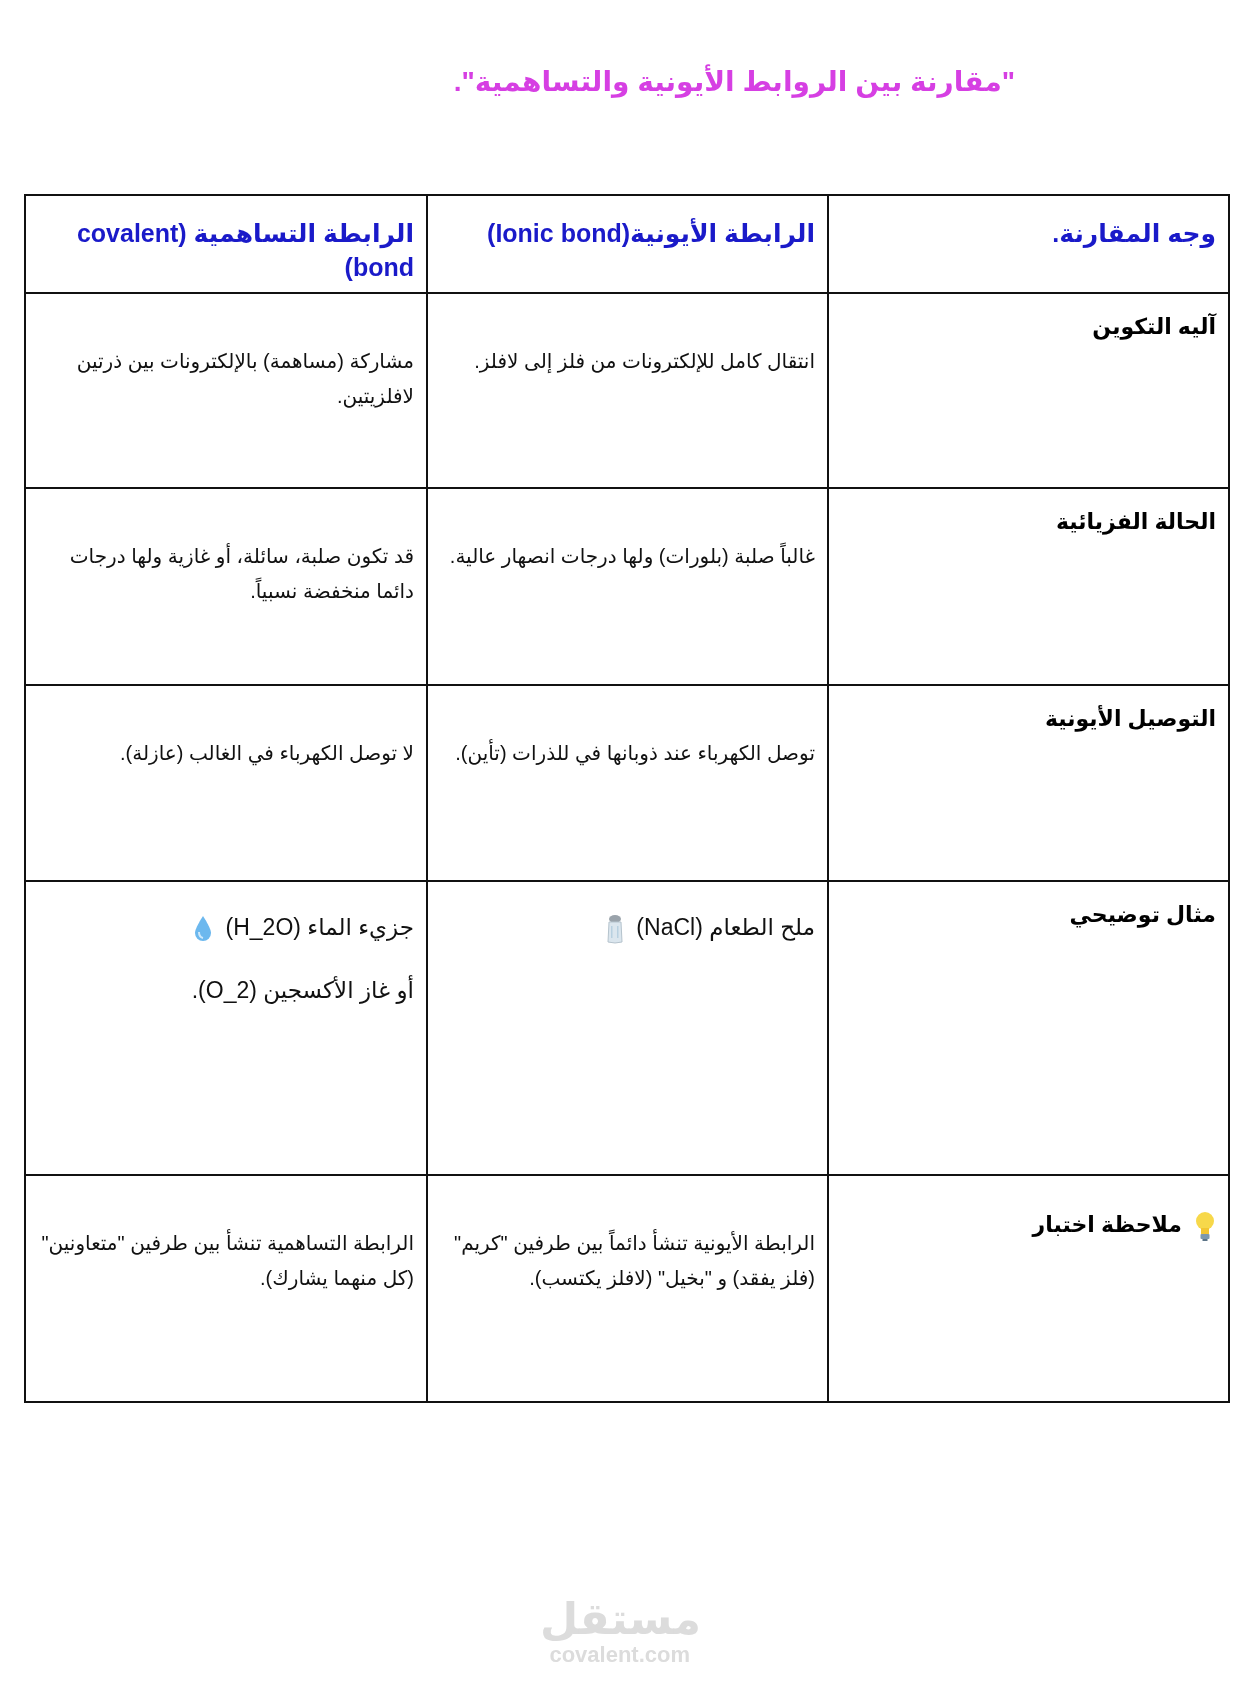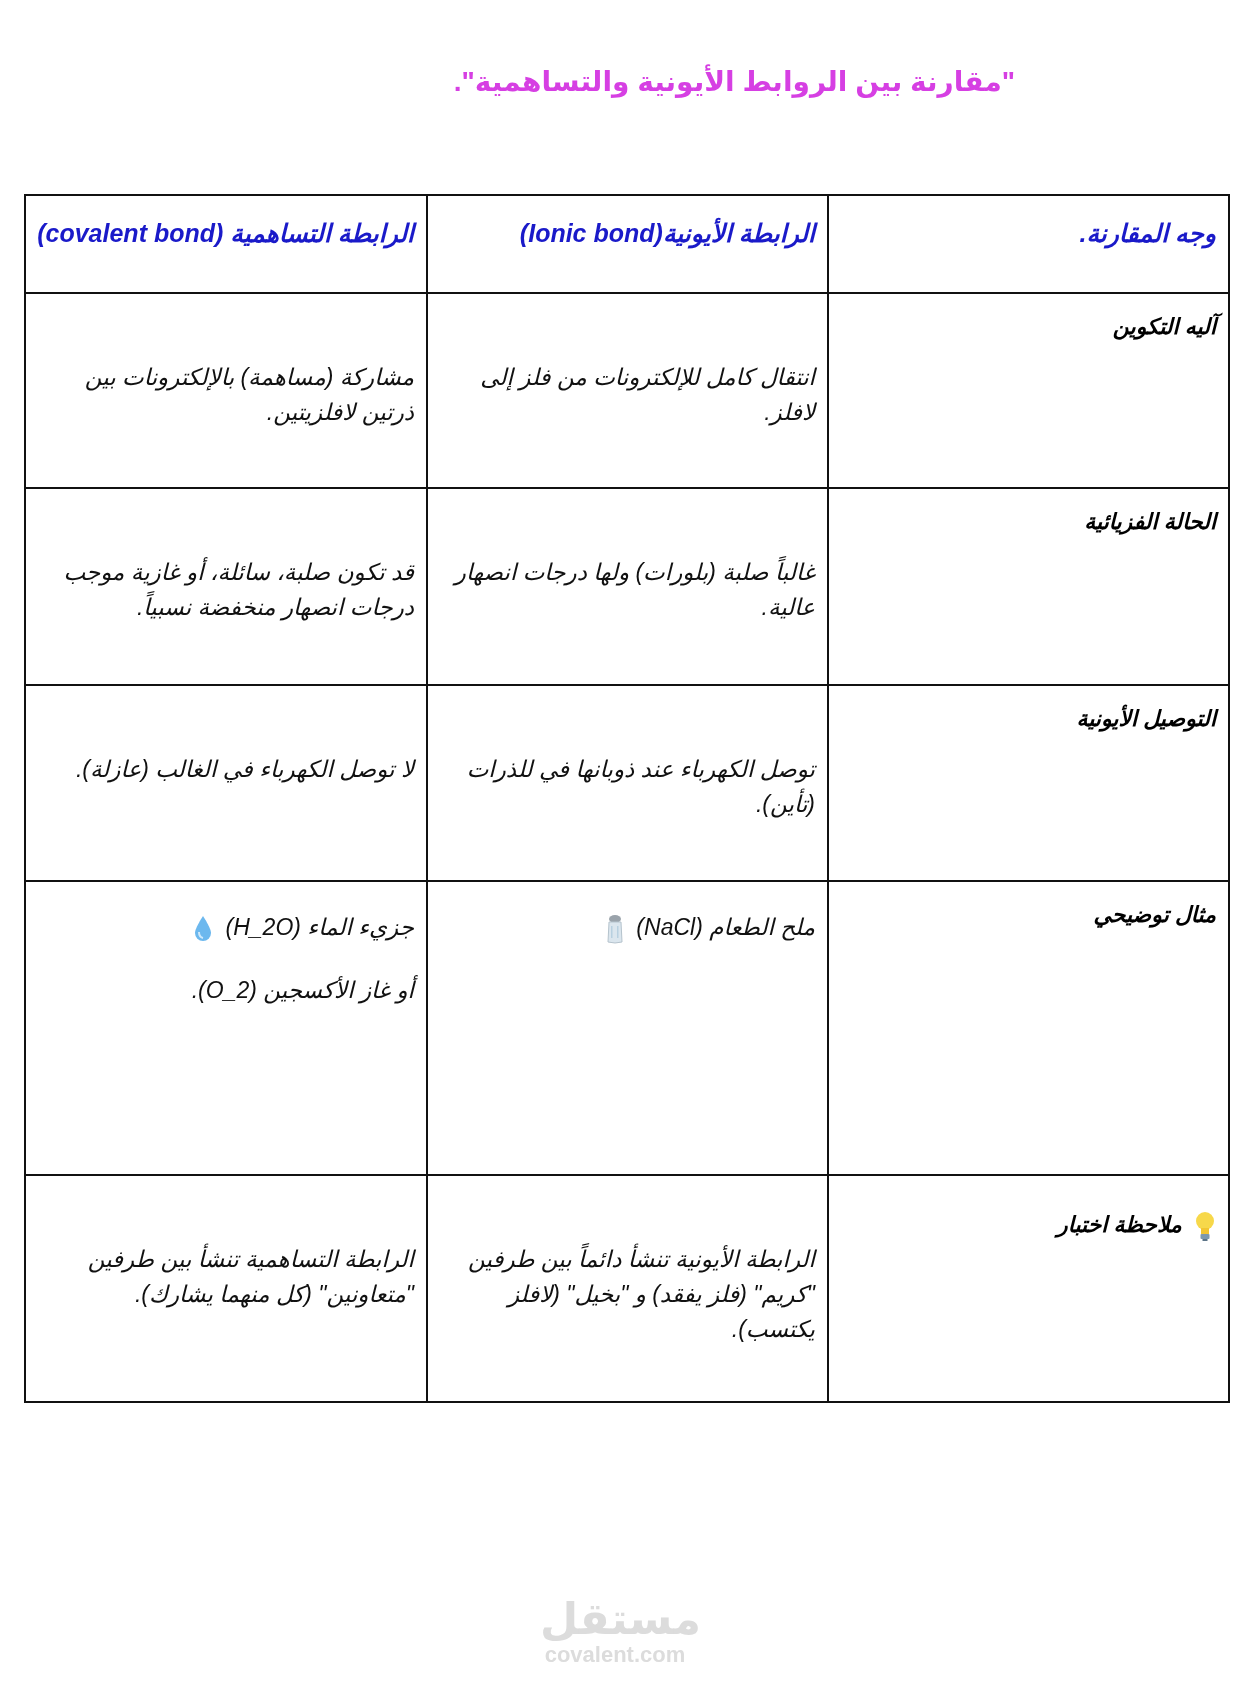--- a/index.html
+++ b/index.html
@@ -1,36 +1,36 @@
 <!DOCTYPE html>
 <html><head>
 <meta charset="utf-8">
 <style>
   html,body{margin:0;padding:0;background:#ffffff;}
   body{width:1242px;height:1698px;position:relative;overflow:hidden;font-family:"Liberation Sans","DejaVu Sans",sans-serif;}
   .title{position:absolute;left:0;top:62px;width:1015px;text-align:right;direction:rtl;color:#d63fe3;font-weight:bold;font-size:28px;line-height:40px;}
   table.cmp{position:absolute;left:24px;top:194px;width:1204px;border-collapse:collapse;direction:rtl;table-layout:fixed;}
-  table.cmp td{border:2.5px solid #111;vertical-align:top;padding:0 12px 0 10px;text-align:right;font-style:italic;}
+  table.cmp td{border:2.5px solid #111;vertical-align:top;padding:0 12px 0 10px;text-align:right;}
   col.c1{width:401px;} col.c2{width:401px;} col.c3{width:402px;}
   .hdr td{height:96px;}
   .hdr .h{color:#1a1ac9;font-weight:bold;font-size:25px;line-height:34px;padding-top:20px;}
   .aspect{color:#000000;font-weight:bold;font-size:22px;line-height:30px;padding-top:18px;display:block;}
-  .cell{color:#111;font-size:23px;line-height:35px;display:block;padding-top:50px;margin-top:16px;}
+  .cell{color:#111;font-size:20px;line-height:35px;display:block;padding-top:50px;}
   .r1 td{height:193px;} .r2 td{height:193px;} .r3 td{height:195px;}
   .r4 td{height:194px;} .r5 td{height:292px;} .r6 td{height:225px;}
   .ex{color:#111;font-size:23px;line-height:35px;display:block;}
   .ex .l1{display:block;padding-top:28px;}
   .ex .l2{display:block;padding-top:28px;}
   .emoji{display:inline-block;vertical-align:middle;margin-right:6px;}
   .drop{width:20px;height:28px;}
   .shaker{width:18px;height:30px;}
   .bulb{width:22px;height:32px;}
   .note-head{padding-top:34px;}
   .note-cell{padding-top:50px;}
-  .wm{position:absolute;left:540px;top:1595px;width:150px;text-align:center;color:#dcdcdc;}
+  .wm{position:absolute;left:540px;top:1595px;width:150px;text-align:right;color:#dcdcdc;}
   .wm .ar{font-size:44px;font-weight:bold;line-height:48px;}
   .wm .en{font-size:22px;font-weight:bold;line-height:24px;}
 </style>
 </head>
 <body>
 
 <div class="title">"مقارنة بين الروابط الأيونية والتساهمية".</div>
 
 <table class="cmp">
   <colgroup>
@@ -62,21 +62,21 @@
         </td>
   </tr>
   <tr class="r3">
     <td>
           <span class="aspect">الحالة الفزيائية</span>
         </td>
     <td>
           <span class="cell">غالباً صلبة (بلورات) ولها درجات انصهار عالية.</span>
         </td>
     <td>
-          <span class="cell">قد تكون صلبة، سائلة، أو غازية موجب درجات انصهار منخفضة نسبياً.</span>
+          <span class="cell">قد تكون صلبة، سائلة، أو غازية ولها درجات دائما منخفضة نسبياً.</span>
         </td>
   </tr>
   <tr class="r4">
     <td>
           <span class="aspect">التوصيل الأيونية</span>
         </td>
     <td>
           <span class="cell">توصل الكهرباء عند ذوبانها في للذرات (تأين).</span>
         </td>
     <td>

